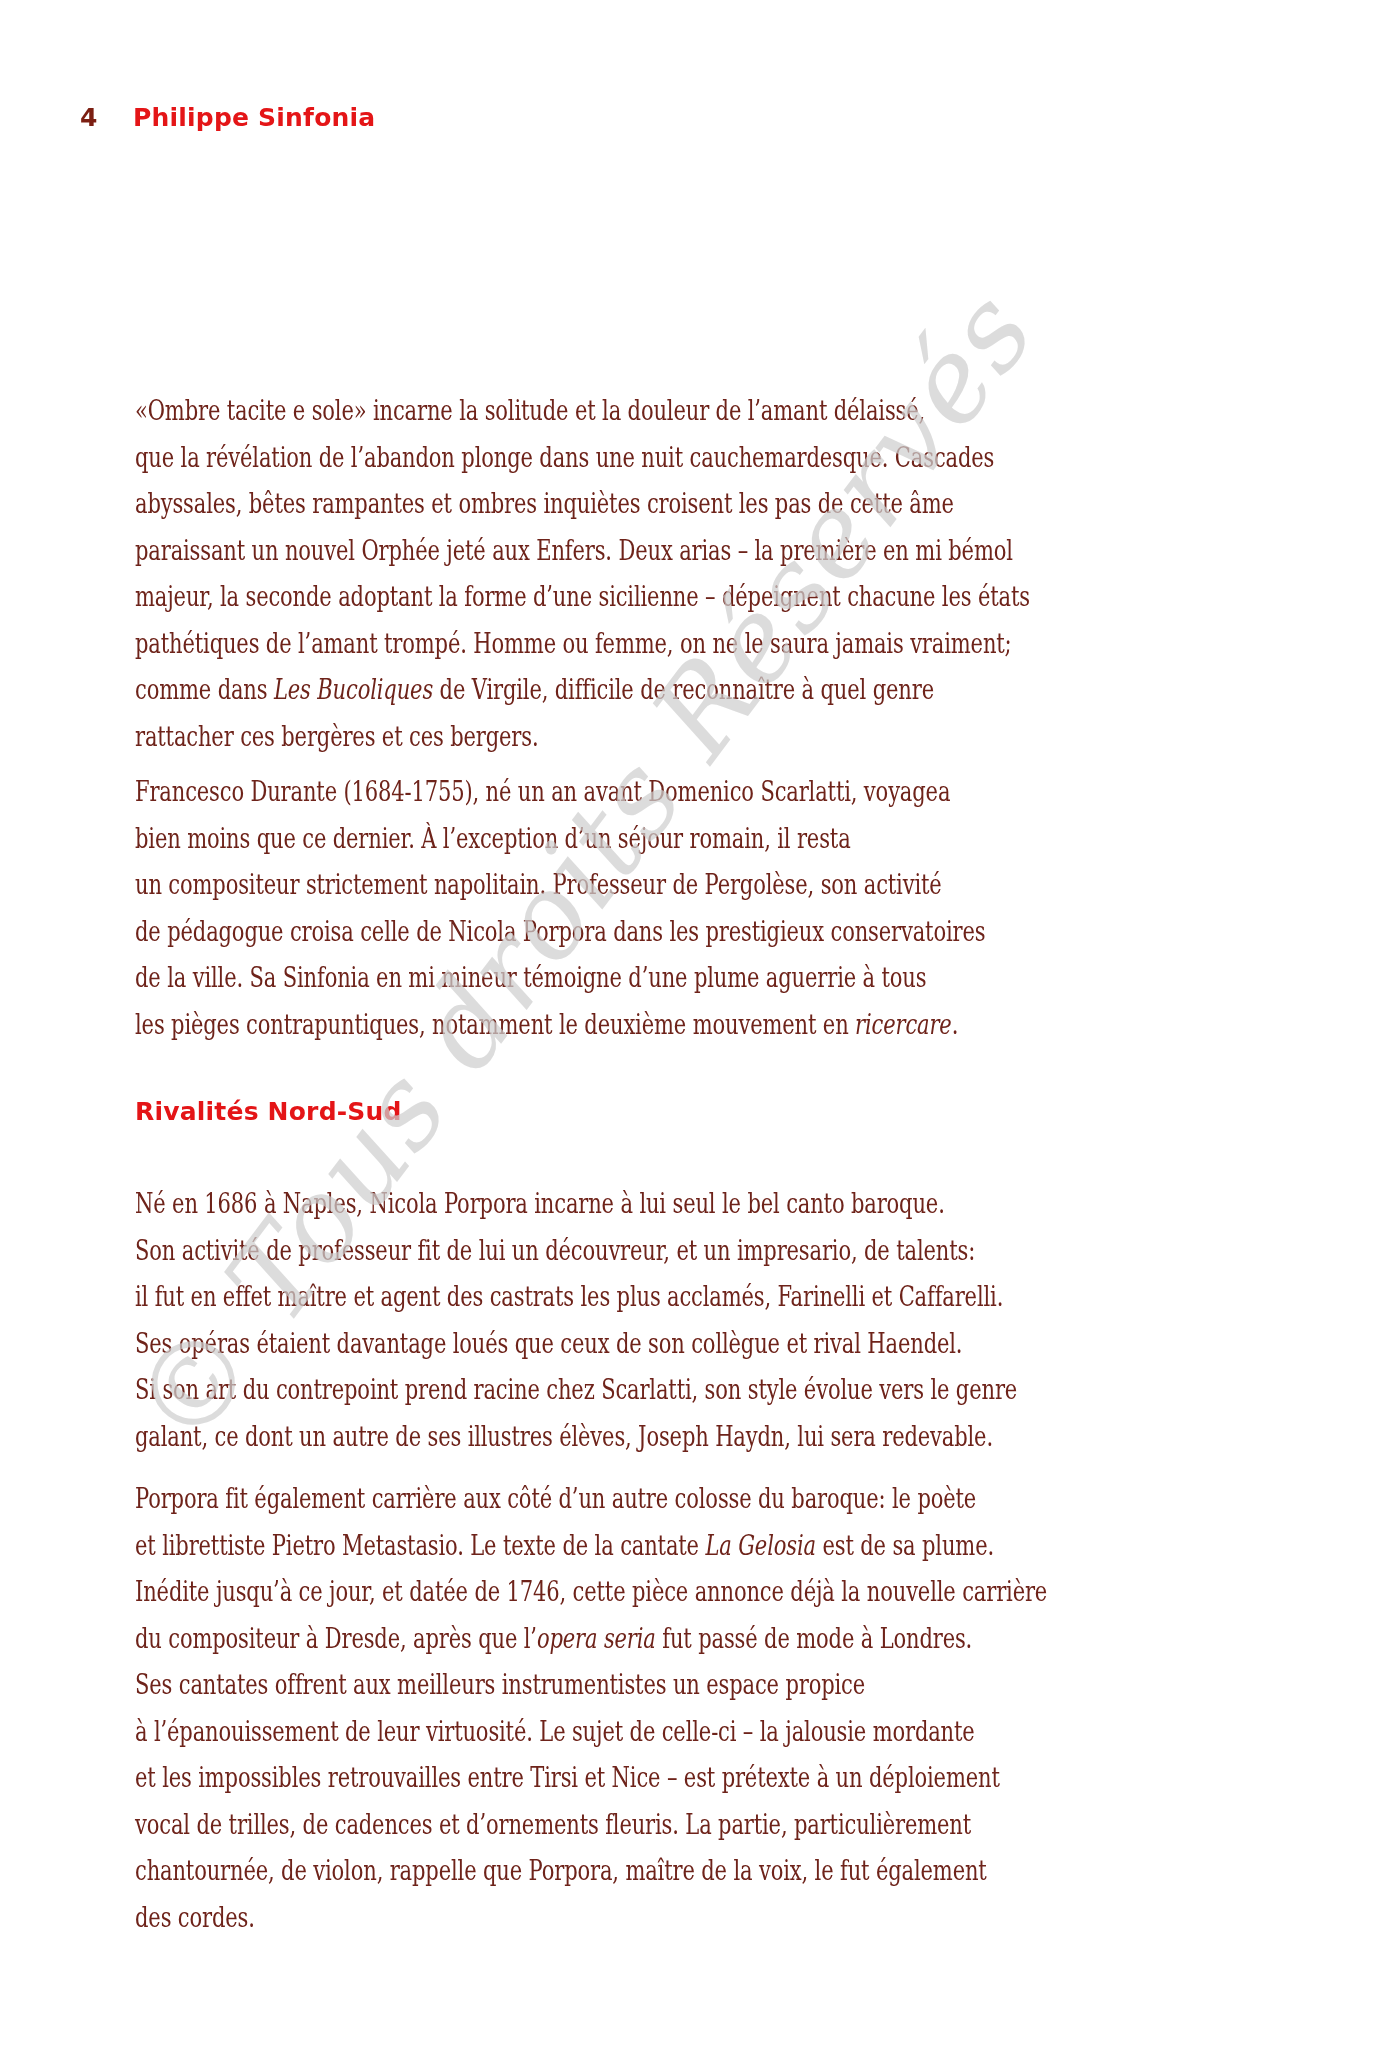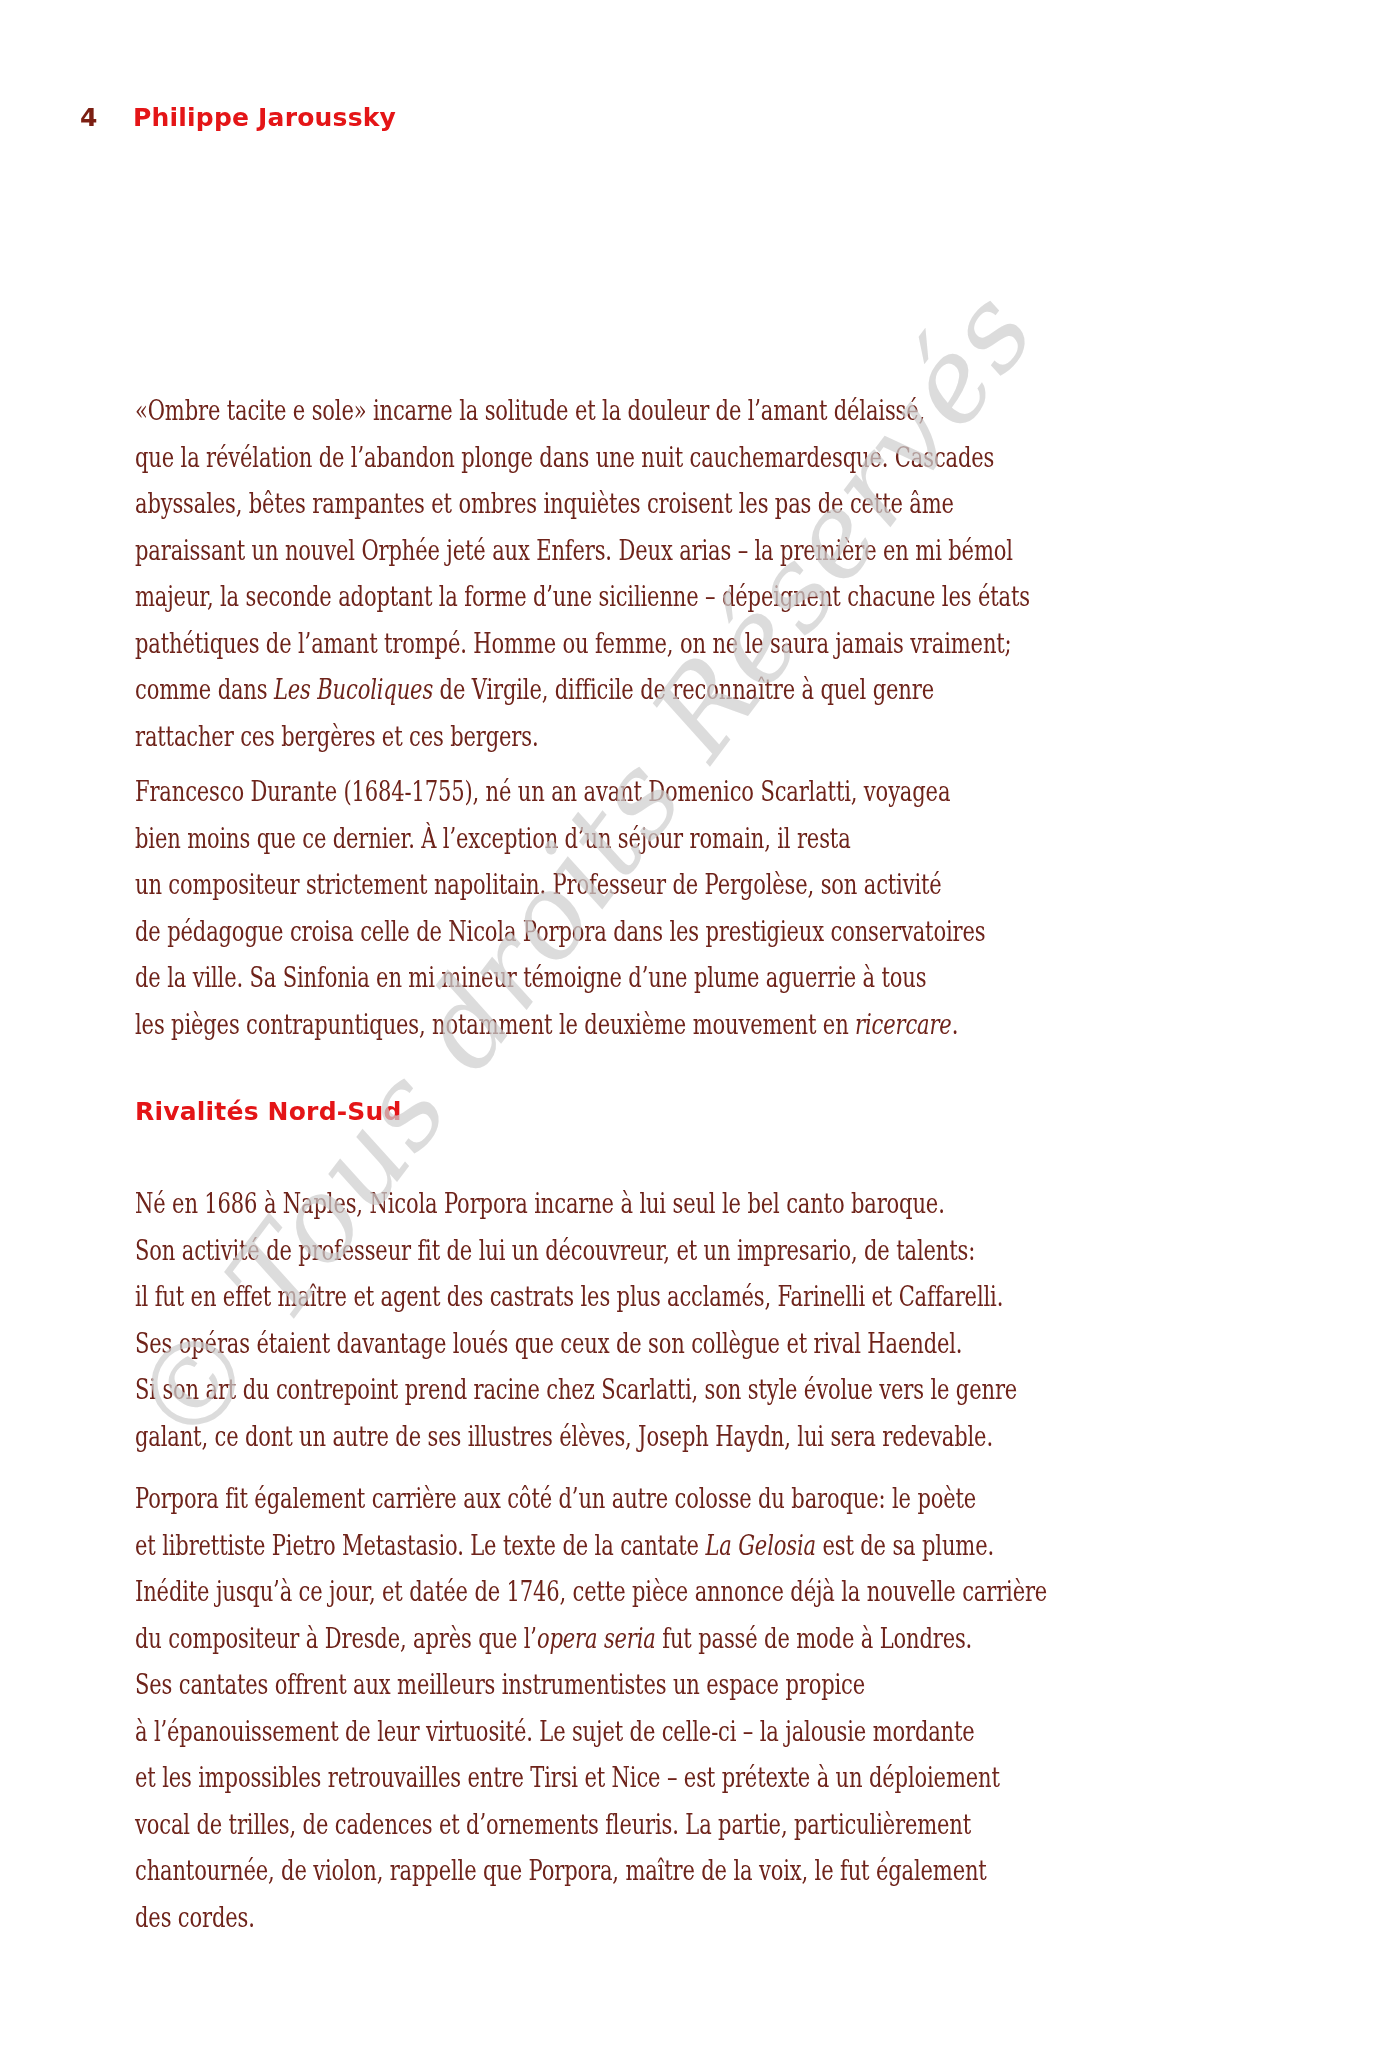--- a/index.html
+++ b/index.html
@@ -79,21 +79,21 @@
     letter-spacing: 2px;
   }
 </style>
 </head>
 <body>
 
 <div class="page">
 
   <div class="header">
     <span class="page-number">4</span>
-    <span class="header-title">Philippe Jaroussky</span>
+    <span class="header-title">Philippe Sinfonia</span>
   </div>
 
   <div class="para" id="para-1">
       <div class="line"><span>«Ombre tacite e sole» incarne la solitude et la douleur de l’amant délaissé,</span></div>
       <div class="line"><span>que la révélation de l’abandon plonge dans une nuit cauchemardesque. Cascades</span></div>
       <div class="line"><span>abyssales, bêtes rampantes et ombres inquiètes croisent les pas de cette âme</span></div>
       <div class="line"><span>paraissant un nouvel Orphée jeté aux Enfers. Deux arias – la première en mi bémol</span></div>
       <div class="line"><span>majeur, la seconde adoptant la forme d’une sicilienne – dépeignent chacune les états</span></div>
       <div class="line"><span>pathétiques de l’amant trompé. Homme ou femme, on ne le saura jamais vraiment;</span></div>
       <div class="line"><span>comme dans </span><em>Les Bucoliques</em><span> de Virgile, difficile de reconnaître à quel genre</span></div>

